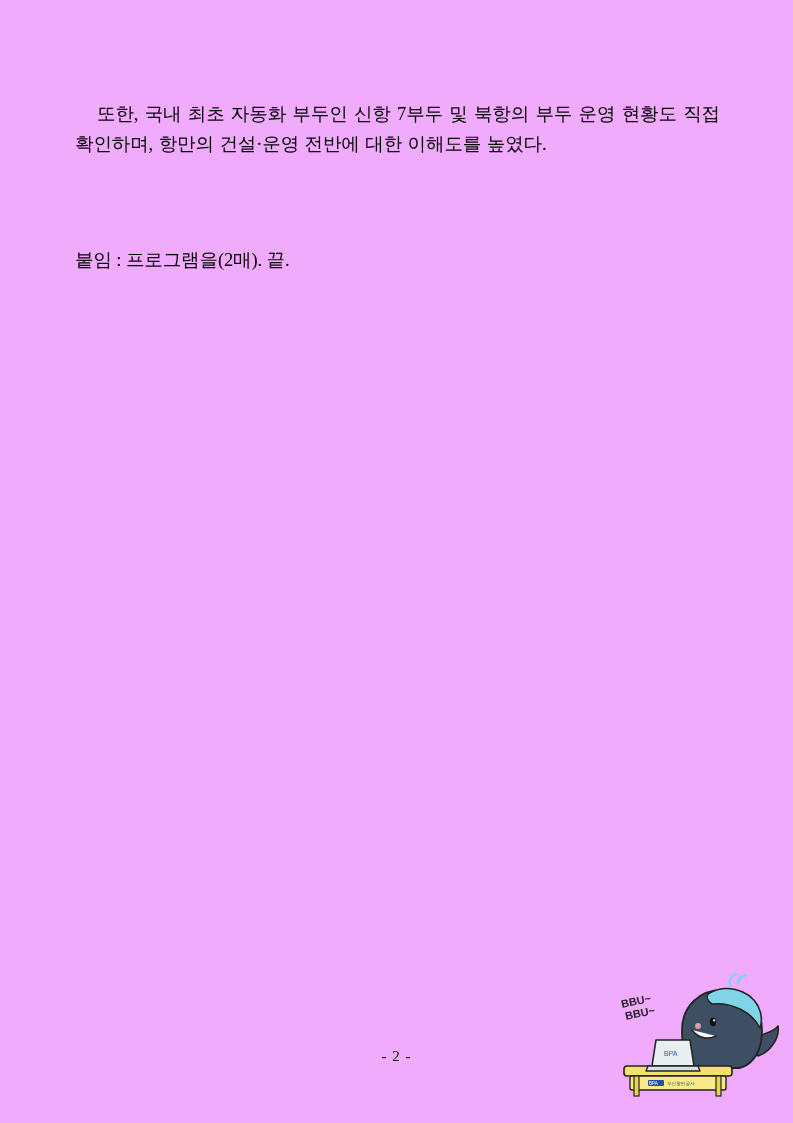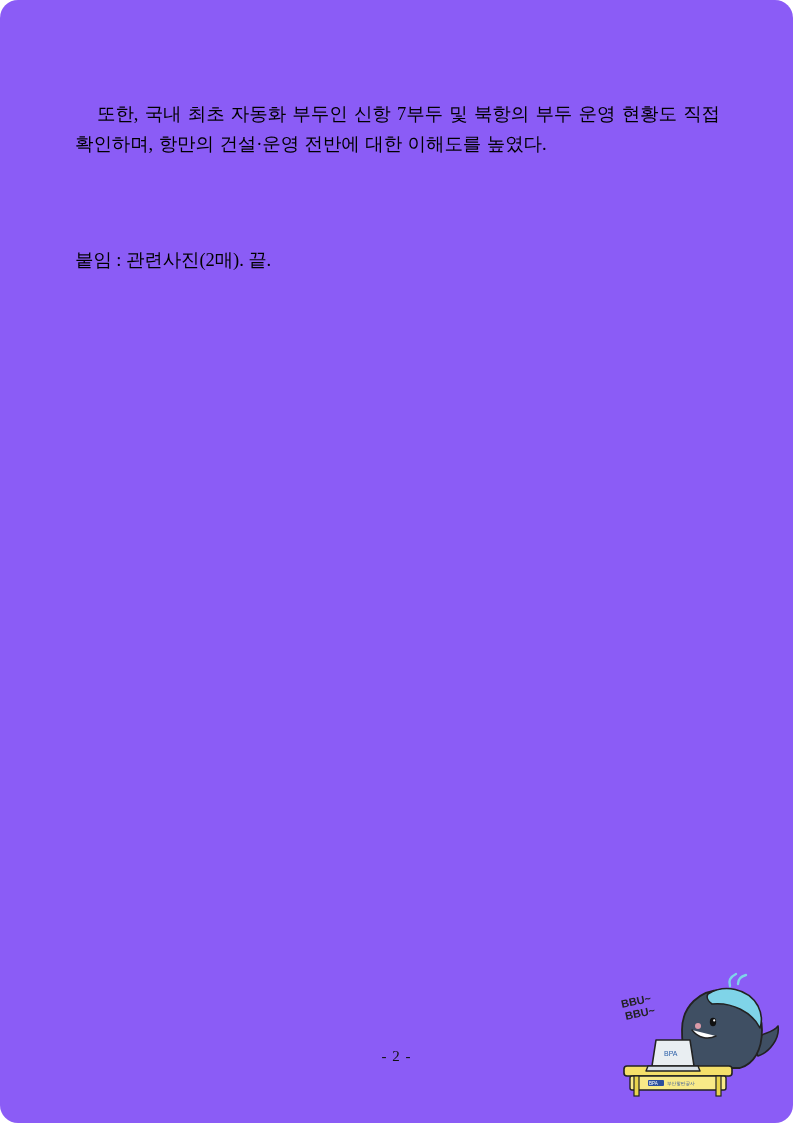--- a/index.html
+++ b/index.html
@@ -11,22 +11,21 @@
     width: 793px;
     height: 1123px;
     position: relative;
     font-family: "Liberation Serif", "DejaVu Serif", serif;
     color: #000000;
     overflow: hidden;
   }
   .page {
     position: absolute;
     inset: 0;
-    background: #8b5cf6;
-    border-radius: 18px;
+    background: #f0abfc;
   }
   .content {
     position: absolute;
     left: 75px;
     top: 100px;
     width: 645px;
   }
   p.para {
     margin: 0 0 24px 0;
     font-size: 18.5px;
@@ -72,21 +71,21 @@
   }
 </style>
 </head>
 <body>
 
 <div class="page">
 
   <div class="content">
     <p class="para indent">또한, 국내 최초 자동화 부두인 신항 7부두 및 북항의 부두 운영 현황도 직접 확인하며, 항만의 건설·운영 전반에 대한 이해도를 높였다.</p>
     <div class="spacer-block"></div>
-    <p class="attach">붙임 : 관련사진(2매).   끝.</p>
+    <p class="attach">붙임 : 프로그램을(2매).   끝.</p>
   </div>
 
   <div class="page-number">- 2 -</div>
 
   <div class="mascot">
     <svg width="175" height="130" viewBox="0 0 175 130" xmlns="http://www.w3.org/2000/svg">
 
       <g>
         <text x="10" y="40" font-family="Liberation Sans, sans-serif" font-size="11" font-weight="bold" fill="#222222" transform="rotate(-12 10 40)">BBU~</text>
         <text x="14" y="52" font-family="Liberation Sans, sans-serif" font-size="11" font-weight="bold" fill="#222222" transform="rotate(-12 14 52)">BBU~</text>

